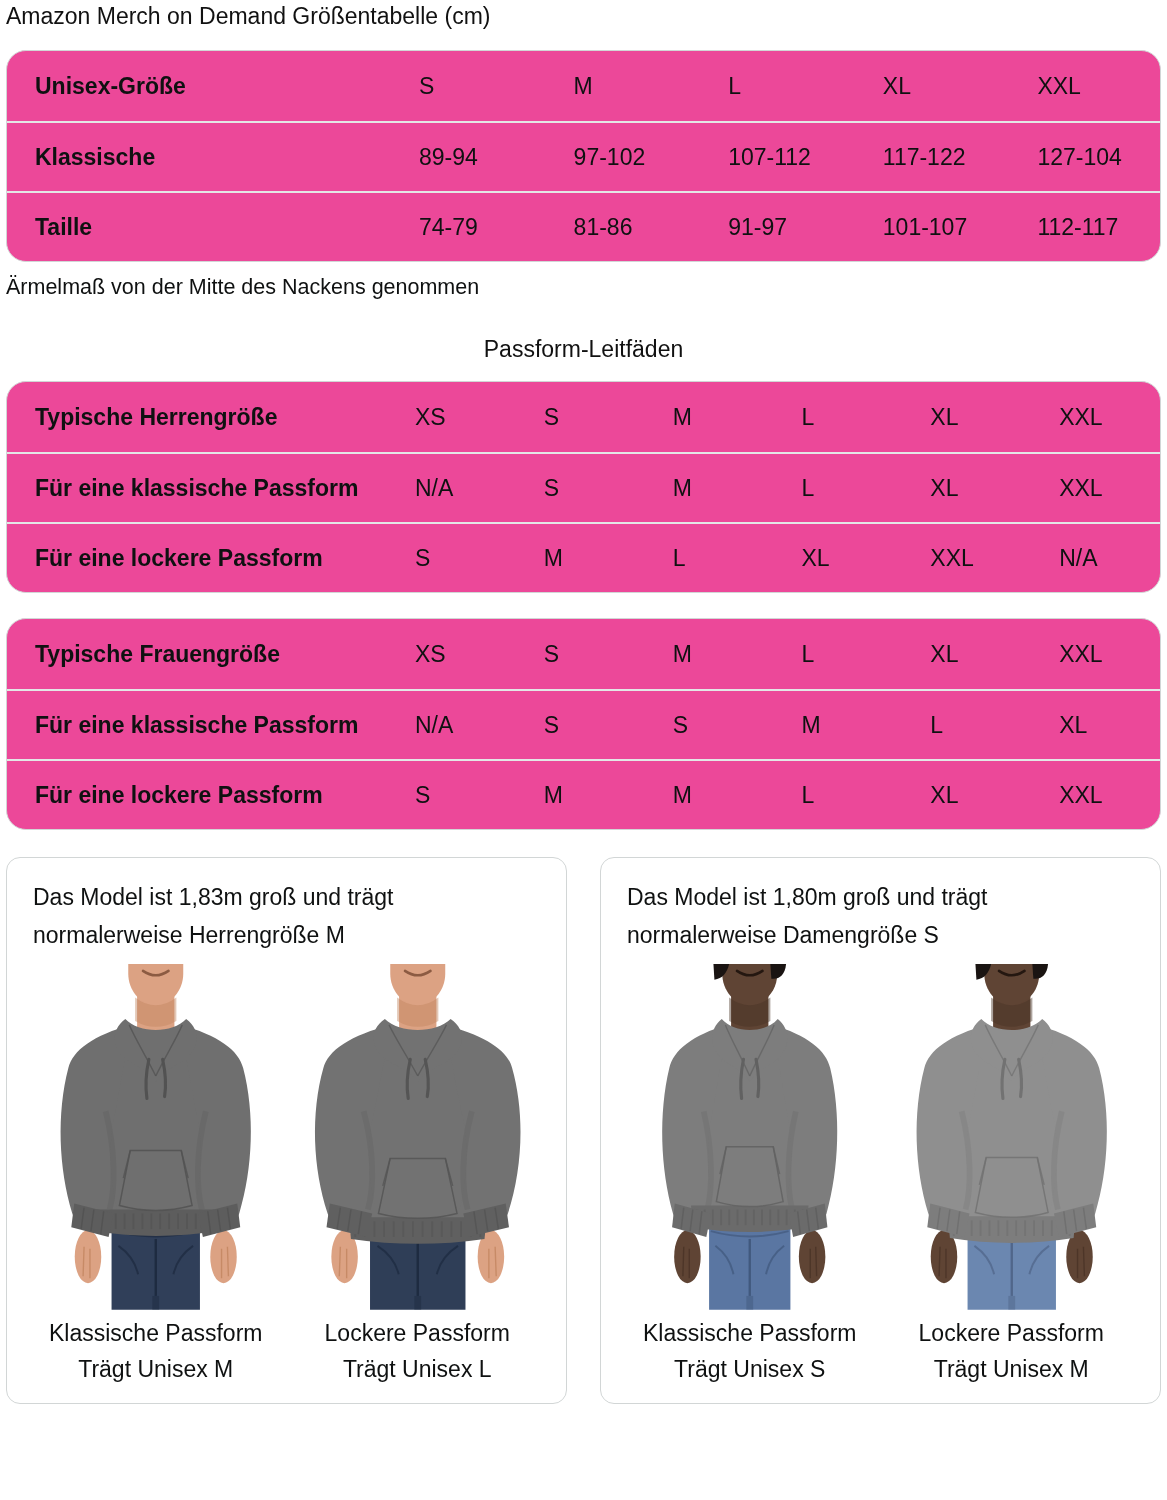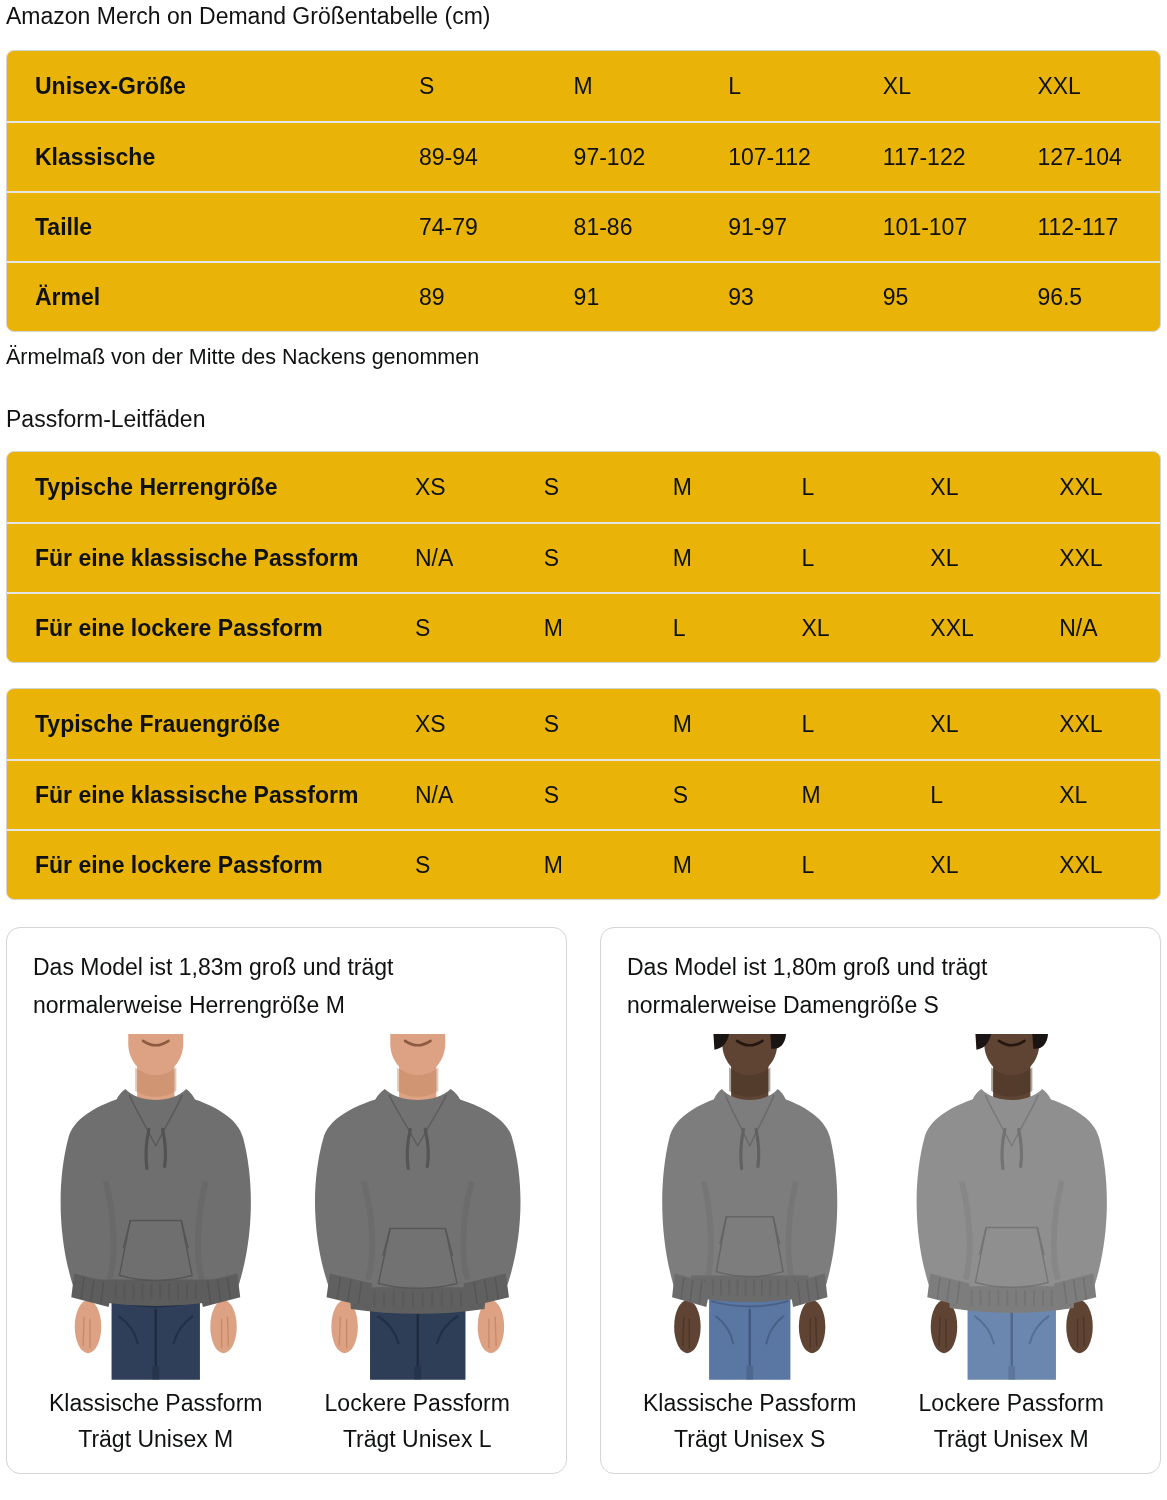--- a/index.html
+++ b/index.html
@@ -5,25 +5,25 @@
   * { box-sizing: border-box; }
   html,body { margin:0; padding:0; }
   body {
     width: 1167px; height: 1500px; overflow: hidden;
     background: #ffffff; color: #0f1111;
     font-family: "Liberation Sans", sans-serif;
     padding: 3px 6px 0 6px;
   }
   h1, h2 { font-weight: 400; font-size: 23px; margin: 0; color: #111; }
   h1 { margin: 0 0 20px 0; }
-  h2 { margin: 36px 0 18px 0; }
+  h2 { margin: 36px 0 18px 0; text-align: center; }
 
   .tcard {
-    border: 1px solid #d2d6d6; border-radius: 8px;
-    overflow: hidden; background: #eab308;
+    border: 1px solid #d2d6d6; border-radius: 20px;
+    overflow: hidden; background: #ec4899;
   }
   .trow { display: grid; height: 70px; align-items: center; }
   .trow + .trow { border-top: 2px solid #e4e6e6; }
   .table-size .trow { grid-template-columns: 380px repeat(5, 1fr); }
   .table-fit  .trow { grid-template-columns: 380px repeat(6, 1fr); }
   .tlabel { font-weight: 700; font-size: 23px; padding-left: 28px; white-space: nowrap; }
   .tval   { font-size: 23px; padding-left: 32px; white-space: nowrap; }
   .table-fit .tval { padding-left: 28px; }
   .note { font-size: 21.5px; margin: 13px 0 0 0; }
   #mens-fit-table { margin-bottom: 25px; }
@@ -63,28 +63,20 @@
     <div class="tval">117-122</div>
     <div class="tval">127-104</div>
   </div>
   <div class="trow">
     <div class="tlabel">Taille</div>
     <div class="tval">74-79</div>
     <div class="tval">81-86</div>
     <div class="tval">91-97</div>
     <div class="tval">101-107</div>
     <div class="tval">112-117</div>
-  </div>
-  <div class="trow">
-    <div class="tlabel">Ärmel</div>
-    <div class="tval">89</div>
-    <div class="tval">91</div>
-    <div class="tval">93</div>
-    <div class="tval">95</div>
-    <div class="tval">96.5</div>
   </div>
 </div>
 
 <p class="note">Ärmelmaß von der Mitte des Nackens genommen</p>
 
 <h2>Passform-Leitfäden</h2>
 
 <div class="tcard table-fit" id="mens-fit-table">
   <div class="trow">
     <div class="tlabel">Typische Herrengröße</div>

